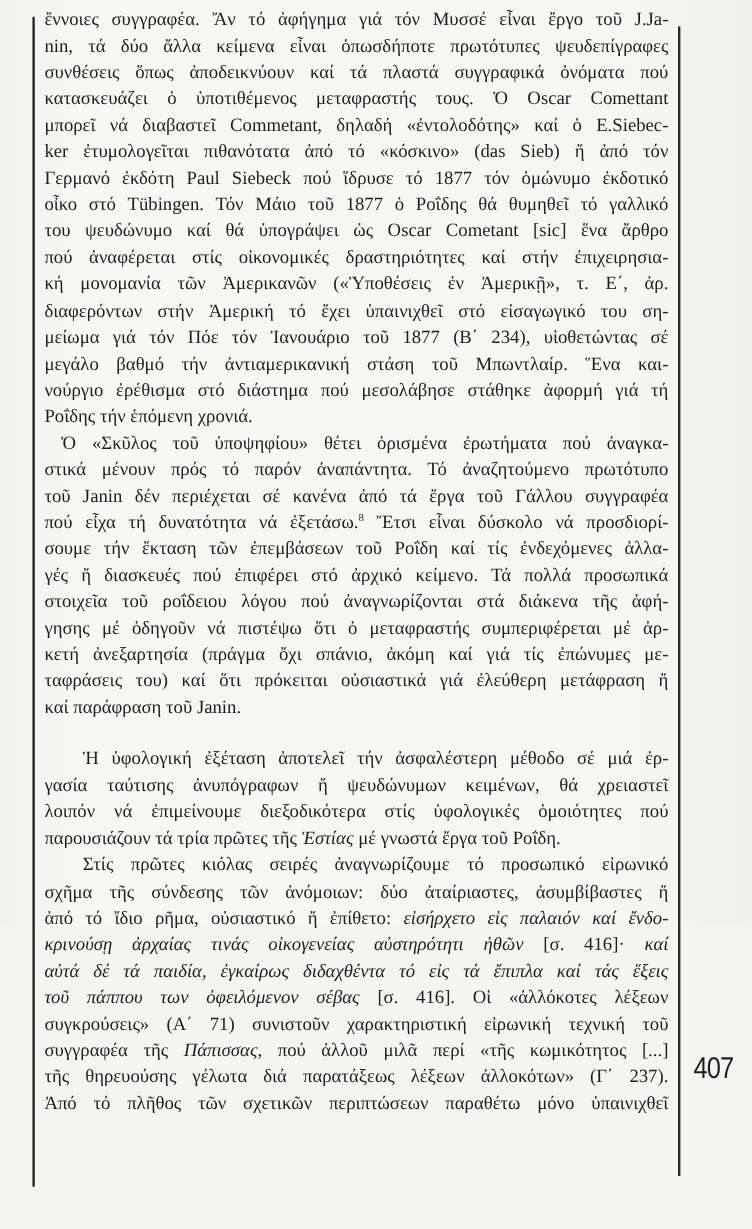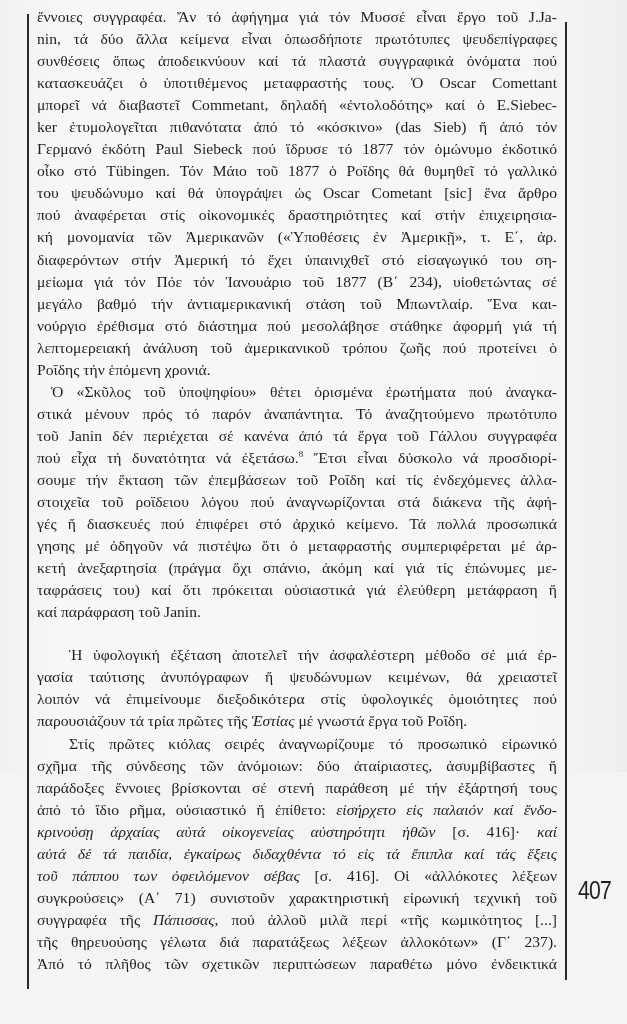--- a/index.html
+++ b/index.html
@@ -64,56 +64,54 @@
       <span class="line">ker ἐτυμολογεῖται πιθανότατα ἀπό τό «κόσκινο» (das Sieb) ἤ ἀπό τόν</span>
       <span class="line">Γερμανό ἐκδότη Paul Siebeck πού ἵδρυσε τό 1877 τόν ὁμώνυμο ἐκδοτικό</span>
       <span class="line">οἶκο στό Tübingen. Τόν Μάιο τοῦ 1877 ὁ Ροΐδης θά θυμηθεῖ τό γαλλικό</span>
       <span class="line">του ψευδώνυμο καί θά ὑπογράψει ὡς Oscar Cometant [sic] ἕνα ἄρθρο</span>
       <span class="line">πού ἀναφέρεται στίς οἰκονομικές δραστηριότητες καί στήν ἐπιχειρησια-</span>
       <span class="line">κή μονομανία τῶν Ἀμερικανῶν («Ὑποθέσεις ἐν Ἀμερικῇ», τ. Ε΄, ἀρ.</span>
       <span class="line">διαφερόντων στήν Ἀμερική τό ἔχει ὑπαινιχθεῖ στό εἰσαγωγικό του ση-</span>
       <span class="line">μείωμα γιά τόν Πόε τόν Ἰανουάριο τοῦ 1877 (Β΄ 234), υἱοθετώντας σέ</span>
       <span class="line">μεγάλο βαθμό τήν ἀντιαμερικανική στάση τοῦ Μπωντλαίρ. Ἕνα και-</span>
       <span class="line">νούργιο ἐρέθισμα στό διάστημα πού μεσολάβησε στάθηκε ἀφορμή γιά τή</span>
-      <span class="line">λεπτομερειακή ἀνάλυση τοῦ ἀμερικανικοῦ τρόπου ζωῆς πού προτείνει ὁ</span>
       <span class="line last">Ροΐδης τήν ἑπόμενη χρονιά.</span>
     </div>
 
     <div>
       <span class="line indent">Ὁ «Σκῦλος τοῦ ὑποψηφίου» θέτει ὁρισμένα ἐρωτήματα πού ἀναγκα-</span>
       <span class="line">στικά μένουν πρός τό παρόν ἀναπάντητα. Τό ἀναζητούμενο πρωτότυπο</span>
       <span class="line">τοῦ Janin δέν περιέχεται σέ κανένα ἀπό τά ἔργα τοῦ Γάλλου συγγραφέα</span>
       <span class="line"><span>πού εἶχα τή δυνατότητα νά ἐξετάσω.</span><sup>8</sup><span> Ἔτσι εἶναι δύσκολο νά προσδιορί-</span></span>
       <span class="line">σουμε τήν ἔκταση τῶν ἐπεμβάσεων τοῦ Ροΐδη καί τίς ἐνδεχόμενες ἀλλα-</span>
+      <span class="line">γές ἤ διασκευές πού ἐπιφέρει στό ἀρχικό κείμενο. Τά πολλά προσωπικά</span>
       <span class="line">στοιχεῖα τοῦ ροΐδειου λόγου πού ἀναγνωρίζονται στά διάκενα τῆς ἀφή-</span>
-      <span class="line">γές ἤ διασκευές πού ἐπιφέρει στό ἀρχικό κείμενο. Τά πολλά προσωπικά</span>
       <span class="line">γησης μέ ὁδηγοῦν νά πιστέψω ὅτι ὁ μεταφραστής συμπεριφέρεται μέ ἀρ-</span>
       <span class="line">κετή ἀνεξαρτησία (πράγμα ὄχι  σπάνιο, ἀκόμη καί γιά τίς ἐπώνυμες με-</span>
       <span class="line">ταφράσεις του) καί ὅτι πρόκειται οὐσιαστικά γιά ἐλεύθερη μετάφραση ἤ</span>
       <span class="line last">καί παράφραση τοῦ Janin.</span>
     </div>
 
     <div class="gap"></div>
 
     <div>
       <span class="line indent-lg">Ἡ ὑφολογική ἐξέταση ἀποτελεῖ τήν ἀσφαλέστερη μέθοδο σέ μιά ἐρ-</span>
       <span class="line">γασία ταύτισης ἀνυπόγραφων ἤ ψευδώνυμων κειμένων, θά χρειαστεῖ</span>
       <span class="line">λοιπόν νά ἐπιμείνουμε διεξοδικότερα στίς ὑφολογικές ὁμοιότητες πού</span>
       <span class="line last"><span>παρουσιάζουν τά τρία πρῶτες τῆς </span><span class="it">Ἑστίας</span><span> μέ γνωστά ἔργα τοῦ Ροΐδη.</span></span>
     </div>
 
     <div>
       <span class="line indent-lg">Στίς πρῶτες κιόλας σειρές ἀναγνωρίζουμε τό προσωπικό εἰρωνικό</span>
       <span class="line">σχῆμα τῆς σύνδεσης τῶν ἀνόμοιων: δύο ἀταίριαστες, ἀσυμβίβαστες ἤ</span>
-      <span class="line">παράδοξες ἔννοιες βρίσκονται σέ στενή παράθεση μέ τήν ἐξάρτησή τους</span>
       <span class="line"><span>ἀπό τό ἴδιο ρῆμα, οὐσιαστικό ἤ ἐπίθετο: </span><span class="it">εἰσήρχετο εἰς παλαιόν καί ἔνδο-</span></span>
-      <span class="line"><span class="it">κρινούσῃ ἀρχαίας αὐτά οἰκογενείας αὐστηρότητι ἠθῶν</span><span> [σ. 416]·</span><span class="it">   καί</span></span>
+      <span class="line"><span class="it">κρινούσῃ ἀρχαίας τινάς οἰκογενείας αὐστηρότητι ἠθῶν</span><span> [σ. 416]·</span><span class="it">   καί</span></span>
       <span class="line it">αὐτά δέ τά παιδία, ἐγκαίρως διδαχθέντα τό εἰς τά ἔπιπλα καί τάς ἕξεις</span>
       <span class="line"><span class="it">τοῦ πάππου των ὀφειλόμενον σέβας</span><span> [σ. 416].    Οἱ «ἀλλόκοτες λέξεων</span></span>
       <span class="line">συγκρούσεις» (Α΄ 71) συνιστοῦν χαρακτηριστική εἰρωνική τεχνική τοῦ</span>
       <span class="line"><span>συγγραφέα τῆς </span><span class="it">Πάπισσας</span><span>, πού ἀλλοῦ μιλᾶ περί «τῆς κωμικότητος [...]</span></span>
       <span class="line">τῆς θηρευούσης γέλωτα διά παρατάξεως λέξεων ἀλλοκότων» (Γ΄ 237).</span>
-      <span class="line">Ἀπό τό πλῆθος τῶν σχετικῶν περιπτώσεων παραθέτω μόνο ἐνδεικτικά</span>
+      <span class="line">Ἀπό τό πλῆθος τῶν σχετικῶν περιπτώσεων παραθέτω μόνο ὑπαινιχθεῖ</span>
     </div>
   </div>
 
   <div class="page-number">407</div>
 </div>
 
 </body></html>

